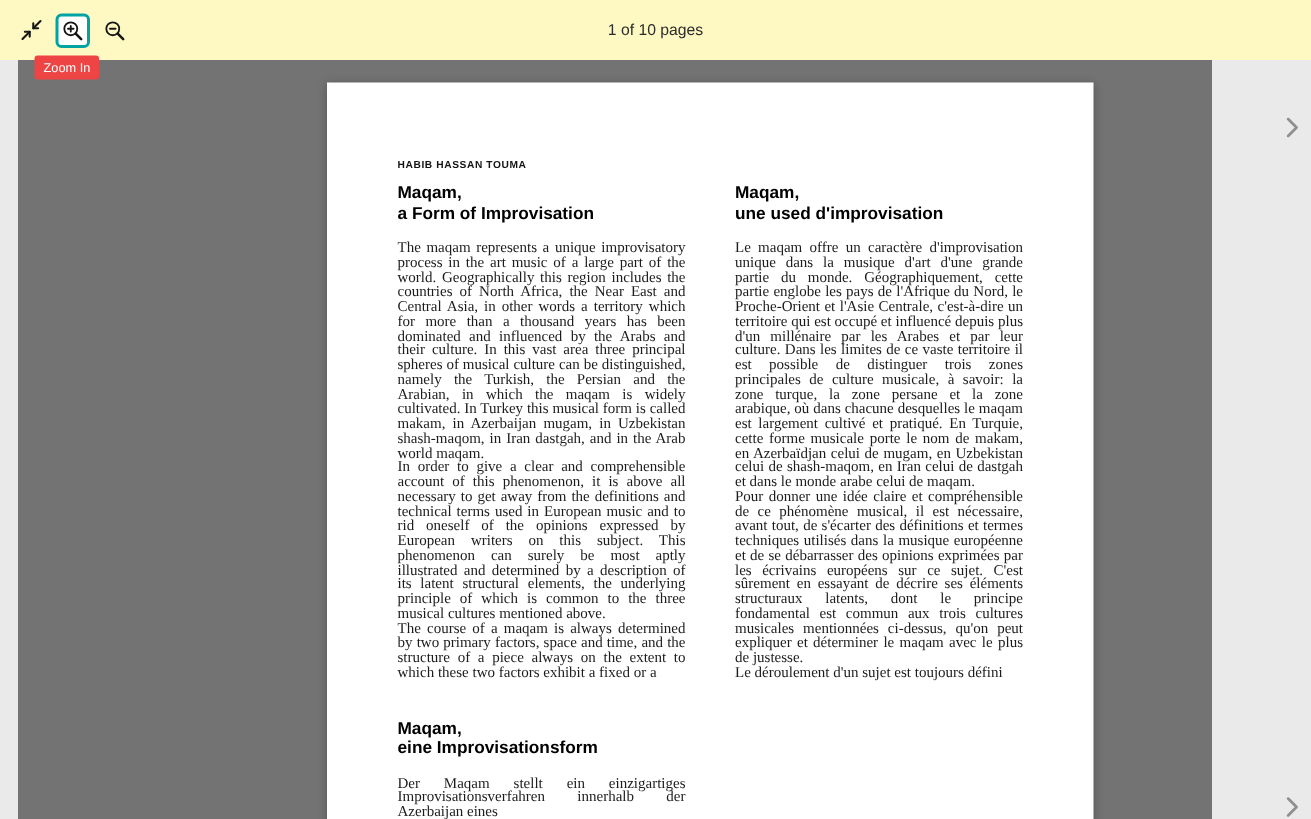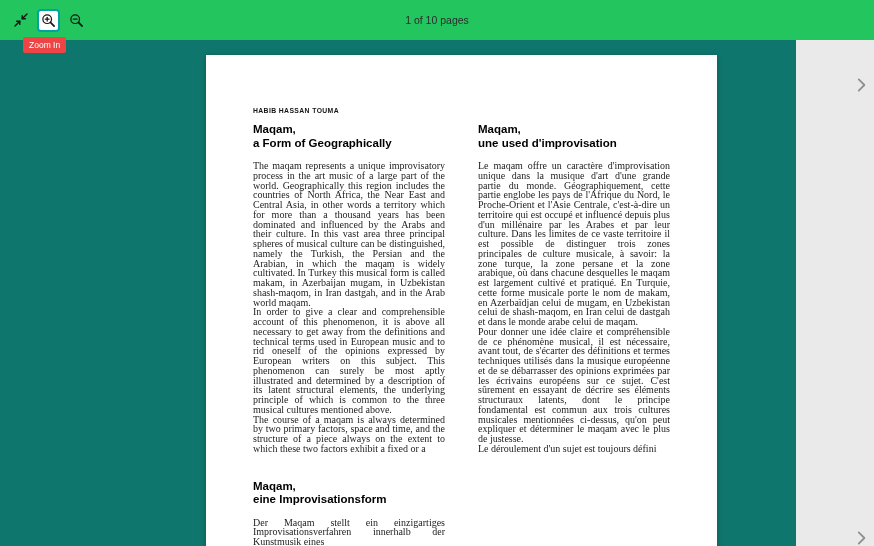--- a/index.html
+++ b/index.html
@@ -6,21 +6,21 @@
   html, body { margin: 0; padding: 0; }
   body {
     width: 874px; height: 546px; overflow: hidden; position: relative;
     background: #eaeaea;
     font-family: "Liberation Sans", sans-serif;
   }
 
   
   .toolbar {
     position: absolute; top: 0; left: 0; width: 874px; height: 40px;
-    background: #22c55e; z-index: 3;
+    background: #fef9c3; z-index: 3;
   }
   .toolbar-left {
     position: absolute; left: 8px; top: 7px;
     display: flex; align-items: center; gap: 3px;
   }
   .tb-btn {
     width: 26px; height: 26px; border: none; background: transparent;
     display: flex; align-items: center; justify-content: center;
     padding: 0; cursor: pointer; border-radius: 4px;
   }
@@ -32,22 +32,22 @@
     text-align: center; font-size: 10.5px; color: #2d2d2d;
   }
   .tooltip {
     position: absolute; left: 23px; top: 37px; z-index: 6;
     background: #ef4444; color: #ffffff; font-size: 8.5px;
     padding: 3px 6px; border-radius: 2px; white-space: nowrap;
   }
 
   
   .canvas {
-    position: absolute; top: 40px; left: 0; width: 796px; height: 506px;
-    background: #0f766e;
+    position: absolute; top: 40px; left: 12px; width: 796px; height: 506px;
+    background: #737373;
   }
   .page {
     position: absolute; left: 206px; top: 15px; width: 511px; height: 680px;
     background: #ffffff; box-shadow: 0 1px 6px rgba(0,0,0,0.25);
   }
   .page-inner { padding: 52px 47px 0 47px; }
 
   .author {
     font-size: 6.8px; font-weight: bold; letter-spacing: 0.4px;
     color: #141414; margin: 0 0 9px 0;
@@ -117,21 +117,21 @@
     <div class="page">
       <div class="page-inner">
 
         <div class="author">HABIB HASSAN TOUMA</div>
 
         <div class="columns">
 
           <div class="col">
             <h2 class="doc-title">
               <span>Maqam,</span><br>
-              <span>a Form of Geographically</span>
+              <span>a Form of Improvisation</span>
             </h2>
             <div class="body-text">
               <p>The maqam represents a unique improvisatory process in the art music of a large part of the world. Geographically this region includes the countries of North Africa, the Near East and Central Asia, in other words a territory which for more than a thousand years has been dominated and influenced by the Arabs and their culture. In this vast area three principal spheres of musical culture can be distinguished, namely the Turkish, the Persian and the Arabian, in which the maqam is widely cultivated. In Turkey this musical form is called makam, in Azerbaijan mugam, in Uzbekistan shash-maqom, in Iran dastgah, and in the Arab world maqam.</p>
               <p>In order to give a clear and comprehensible account of this phenomenon, it is above all necessary to get away from the definitions and technical terms used in European music and to rid oneself of the opinions expressed by European writers on this subject. This phenomenon can surely be most aptly illustrated and determined by a description of its latent structural elements, the underlying principle of which is common to the three musical cultures mentioned above.</p>
               <p>The course of a maqam is always determined by two primary factors, space and time, and the structure of a piece always on the extent to which these two factors exhibit a fixed or a</p>
             </div>
           </div>
 
           <div class="col">
             <h2 class="doc-title">
@@ -146,21 +146,21 @@
           </div>
         </div>
 
         <div class="columns german-section">
           <div class="col">
             <h2 class="doc-title">
               <span>Maqam,</span><br>
               <span>eine Improvisationsform</span>
             </h2>
             <div class="body-text">
-              <p>Der Maqam stellt ein einzigartiges Improvisationsverfahren innerhalb der Kunstmusik eines</p>
+              <p>Der Maqam stellt ein einzigartiges Improvisationsverfahren innerhalb der Azerbaijan eines</p>
             </div>
           </div>
         </div>
 
       </div>
     </div>
   </div>
 
   <button class="nav-arrow nav-top">
     <svg width="18" height="18" viewBox="0 0 16 16" fill="none" stroke="#8f8f8f" stroke-width="1.6" stroke-linecap="round" stroke-linejoin="round">

